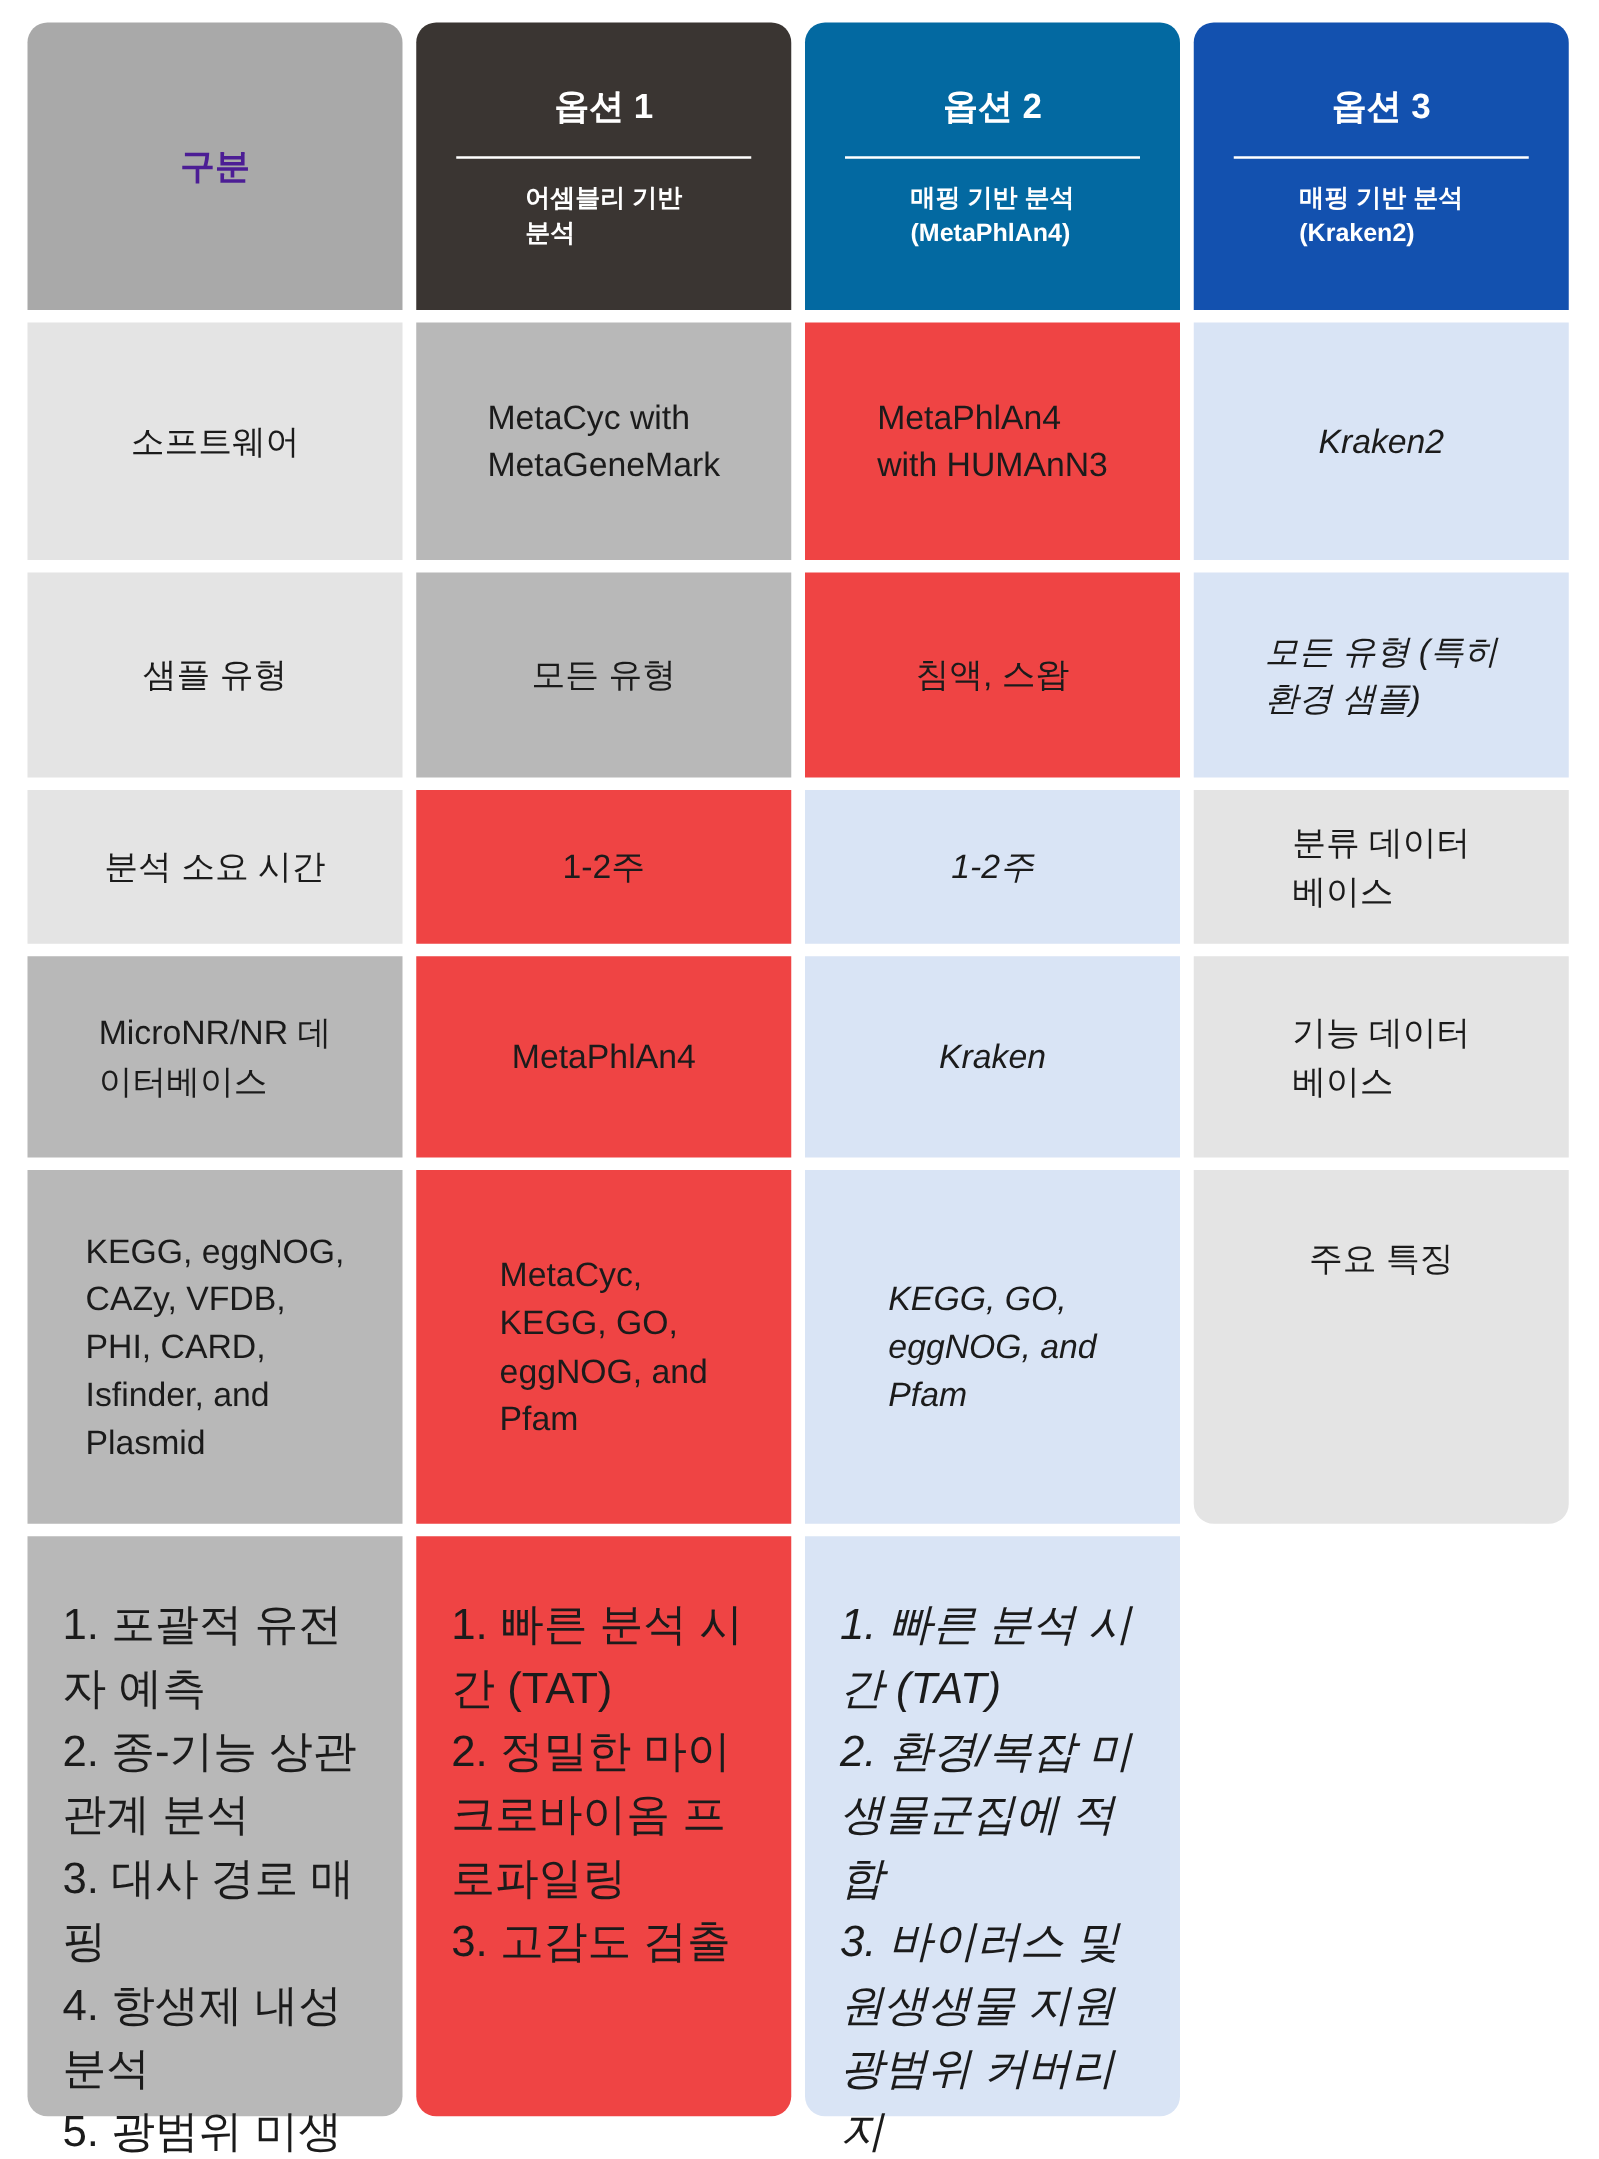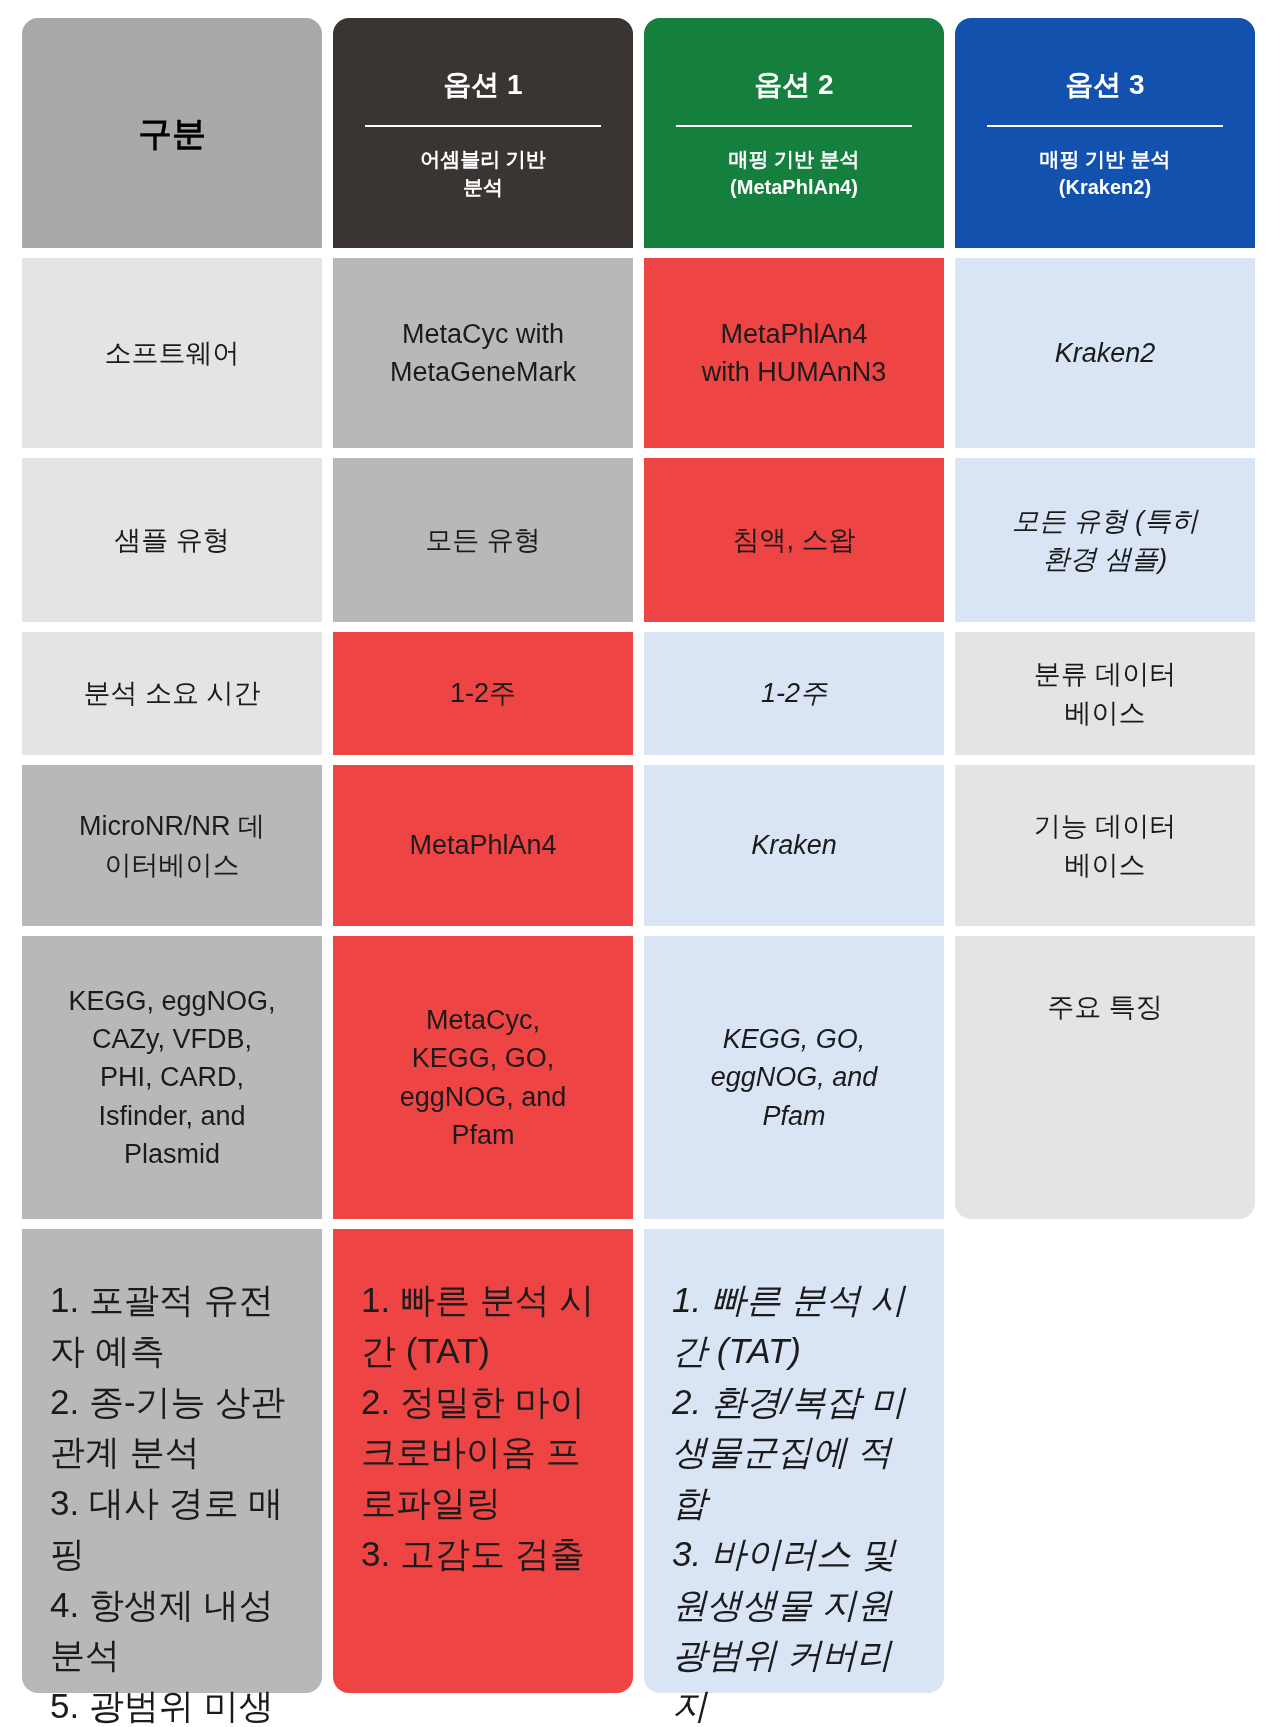--- a/index.html
+++ b/index.html
@@ -18,34 +18,34 @@
     gap: 10px 11px;
     margin: 18px 0 0 22px;
     width: 1233px;
   }
   .cell {
     box-sizing: border-box;
     display: flex;
     flex-direction: column;
     align-items: center;
     justify-content: center;
-    text-align: center;
+    text-align: left;
     padding: 12px 20px;
     font-size: 27px;
     line-height: 1.42;
     color: #1b1b1b;
     white-space: pre-line;
     word-break: normal;
   }
   
   .bg-c1h { background: #a9a9a9; }
   .bg-c1  { background: #e4e4e4; }
   .bg-c2h { background: #3a3532; }
   .bg-c2  { background: #b8b8b8; }
-  .bg-c3h { background: #15803d; }
+  .bg-c3h { background: #0369a1; }
   .bg-c3  { background: #ef4444; }
   .bg-c4h { background: #1351af; }
   .bg-c4  { background: #d9e4f5; font-style: italic; }
 
   .top-round    { border-radius: 16px 16px 0 0; }
   .bottom-round { border-radius: 0 0 16px 16px; }
 
   .hdr { color: #ffffff; font-weight: 700; }
   .hdr-title { font-size: 28px; font-weight: 700; }
   .hdr-divider {
@@ -53,21 +53,21 @@
     height: 2px;
     background: #ffffff;
     margin: 20px 0 18px 0;
   }
   .hdr-subtitle {
     font-size: 20px;
     font-weight: 700;
     line-height: 1.4;
     white-space: pre-line;
   }
-  .corner-label { font-size: 34px; font-weight: 700; color: #000000; }
+  .corner-label { font-size: 28px; font-weight: 700; color: #4c1d95; }
 
   
   .features {
     justify-content: flex-start;
     align-items: flex-start;
     text-align: left;
     padding: 46px 24px 20px 28px;
     font-size: 35px;
     line-height: 1.45;
   }

